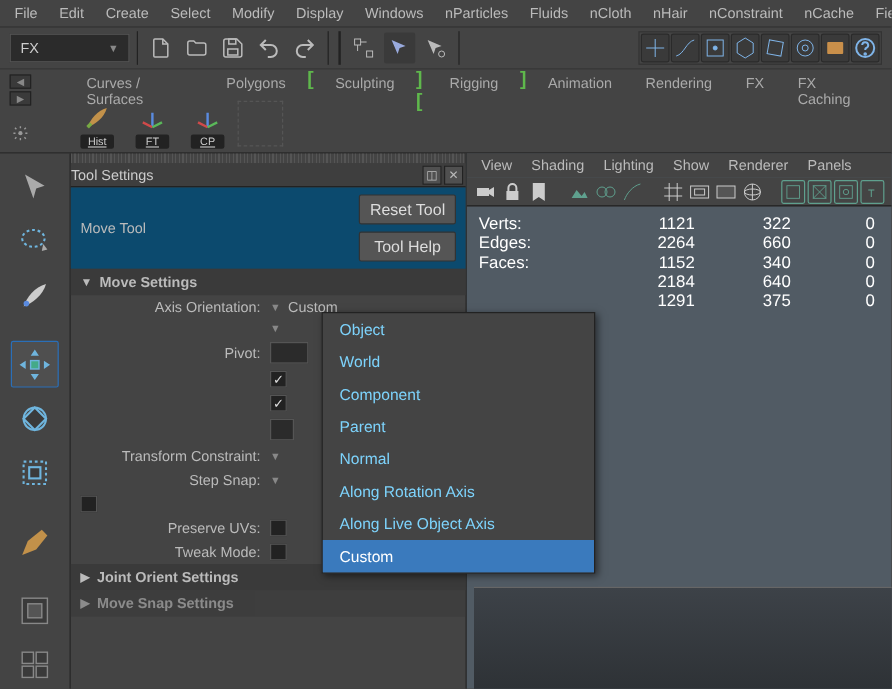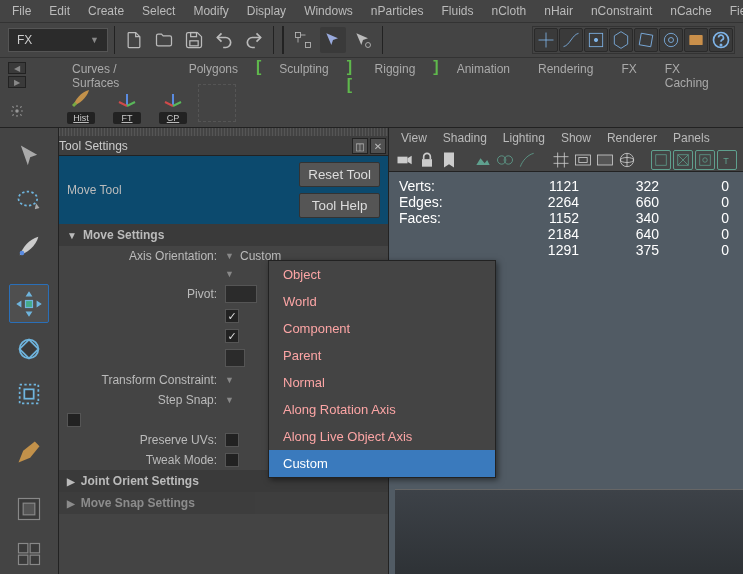--- a/index.html
+++ b/index.html
@@ -56,21 +56,21 @@
 .vp-toolbar .tbtn { width: 20px; height: 20px; }
 .vp-toolbar .gap { width: 10px; }
 .vp-stats { padding: 6px 10px; font-family: "Courier New", monospace; font-size: 14px; color: #fff; }
 .vp-stats-row { display: flex; }
 .vp-stats-row span:nth-child(1){ width: 90px; }
 .vp-stats-row span:nth-child(2){ width: 90px; text-align: right; }
 .vp-stats-row span:nth-child(3){ width: 80px; text-align: right; }
 .vp-stats-row span:nth-child(4){ width: 70px; text-align: right; }
 .vp-ground { position: absolute; bottom: 0; left: 395px; right: 0; height: 85px; background: linear-gradient(#3d4248, #2e3236); border-top: 1px solid #666; }
 .dropdown-menu { position: absolute; left: 268px; top: 260px; width: 228px; background: #444; border: 1px solid #222; box-shadow: 2px 2px 6px rgba(0,0,0,.5); z-index: 100; }
-.dropdown-menu div { padding: 6px 14px; color: #fca5a5; font-size: 13px; }
+.dropdown-menu div { padding: 6px 14px; color: #7dd3fc; font-size: 13px; }
 .dropdown-menu div.selected { background: #3a7abd; color: #fff; }
 </style>
 </head>
 <body>
 
 <div class="menubar">
   <span>File</span>
   <span>Edit</span>
   <span>Create</span>
   <span>Select</span>

